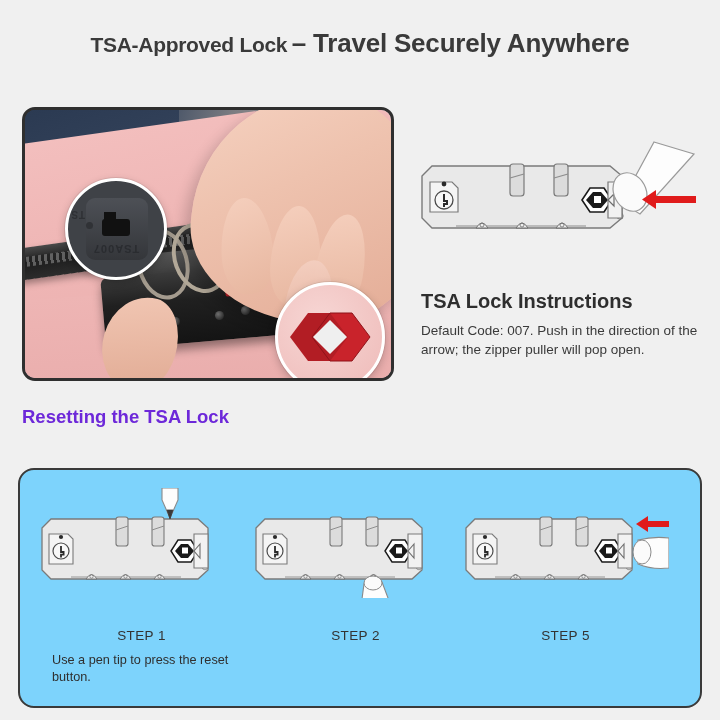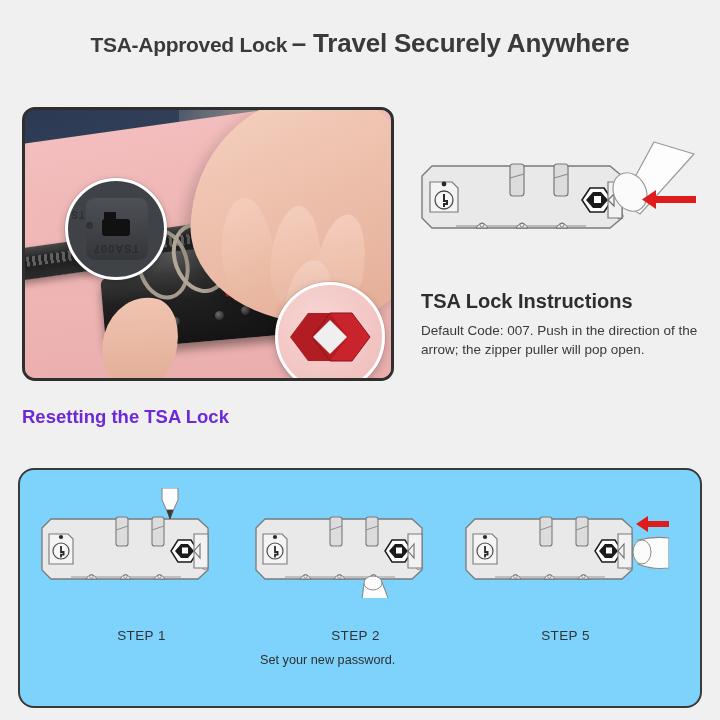--- a/index.html
+++ b/index.html
@@ -401,15 +401,15 @@
         </g>
 
         <g>
           <rect x="186" y="33" width="26" height="6" fill="#e01b1b"></rect>
           <polygon points="186,28 186,44 174,36 " fill="#e01b1b"></polygon>
         </g>
       </svg>
       <div class="step-label">STEP 5</div>
     </div>
 
-    <div class="step-cap c2">Set your new password.</div>
+    <div class="step-cap c1">Use a pen tip to press the reset button.</div>
   </div>
 </div>
 
 </body></html>

